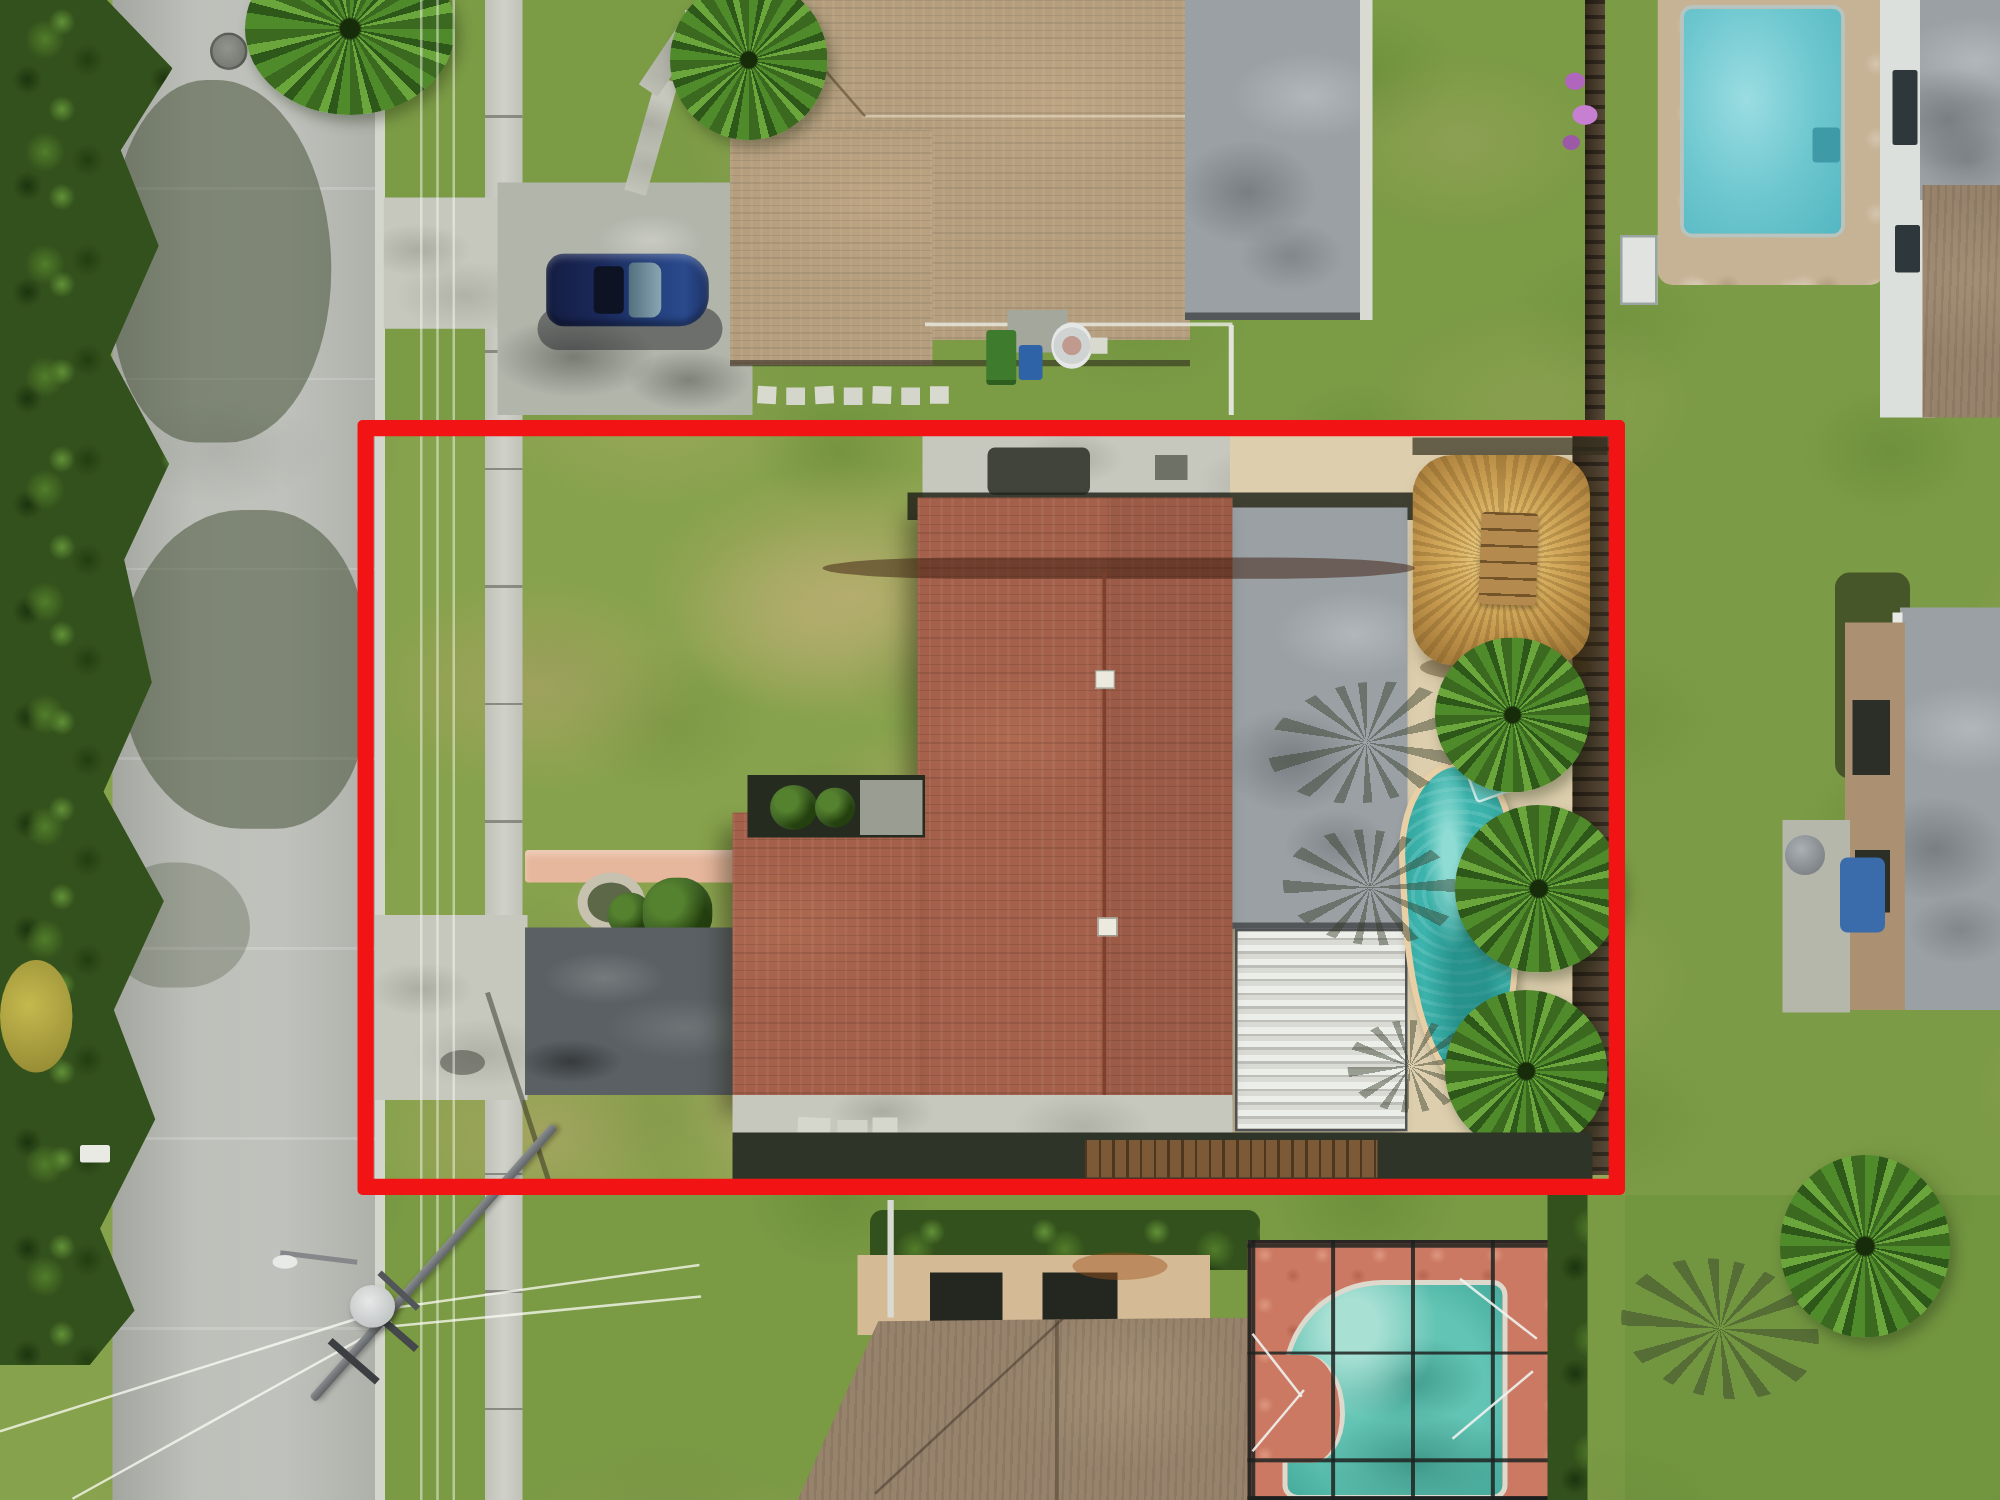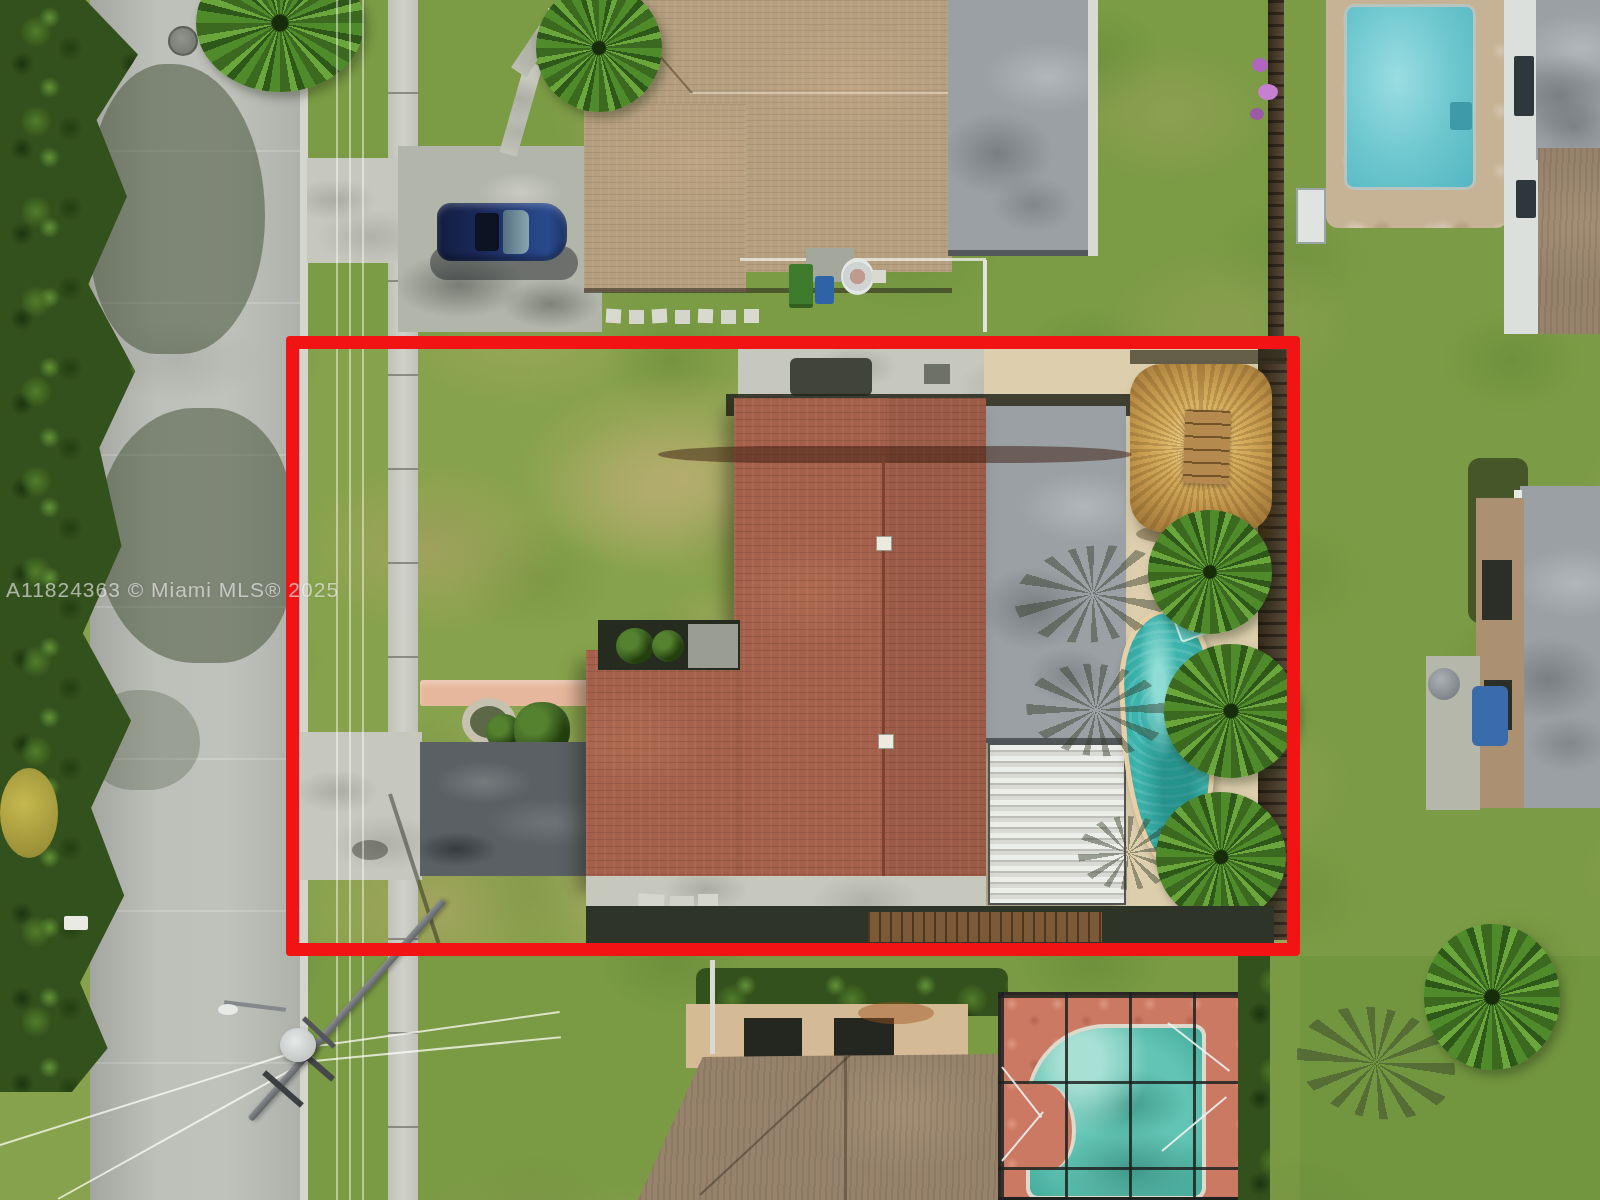--- a/index.html
+++ b/index.html
@@ -304,15 +304,14 @@
        background:linear-gradient(180deg,#8b8e90,#5f6264);transform:rotate(-48.5deg);transform-origin:left center;box-shadow:2px 2px 4px rgba(0,0,0,.3);"></div>
   <div class="abs" style="left:284px;top:1058px;width:56px;height:6px;background:#45484a;transform:rotate(41deg);"></div>
   <div class="abs" style="left:258px;top:1086px;width:50px;height:6px;background:#3c3f41;transform:rotate(41deg);"></div>
   <div class="abs" style="left:298px;top:1030px;width:42px;height:5px;background:#52555a;transform:rotate(43deg);"></div>
   <div class="abs" style="left:280px;top:1028px;width:36px;height:34px;border-radius:50%;
        background:radial-gradient(circle at 42% 38%, #e6e9e8, #b4b8b8);box-shadow:2px 3px 5px rgba(0,0,0,.35);"></div>
   <div class="abs" style="left:224px;top:1004px;width:62px;height:4px;background:#85888a;transform:rotate(7deg);"></div>
   <div class="abs" style="left:218px;top:1004px;width:20px;height:11px;border-radius:50%;background:#e8eae7;"></div>
 
   <div id="redbox"></div>
-  <div id="watermark">A11824363 © Miami MLS® 2025</div>
 
 </div>
 
 </body></html>

